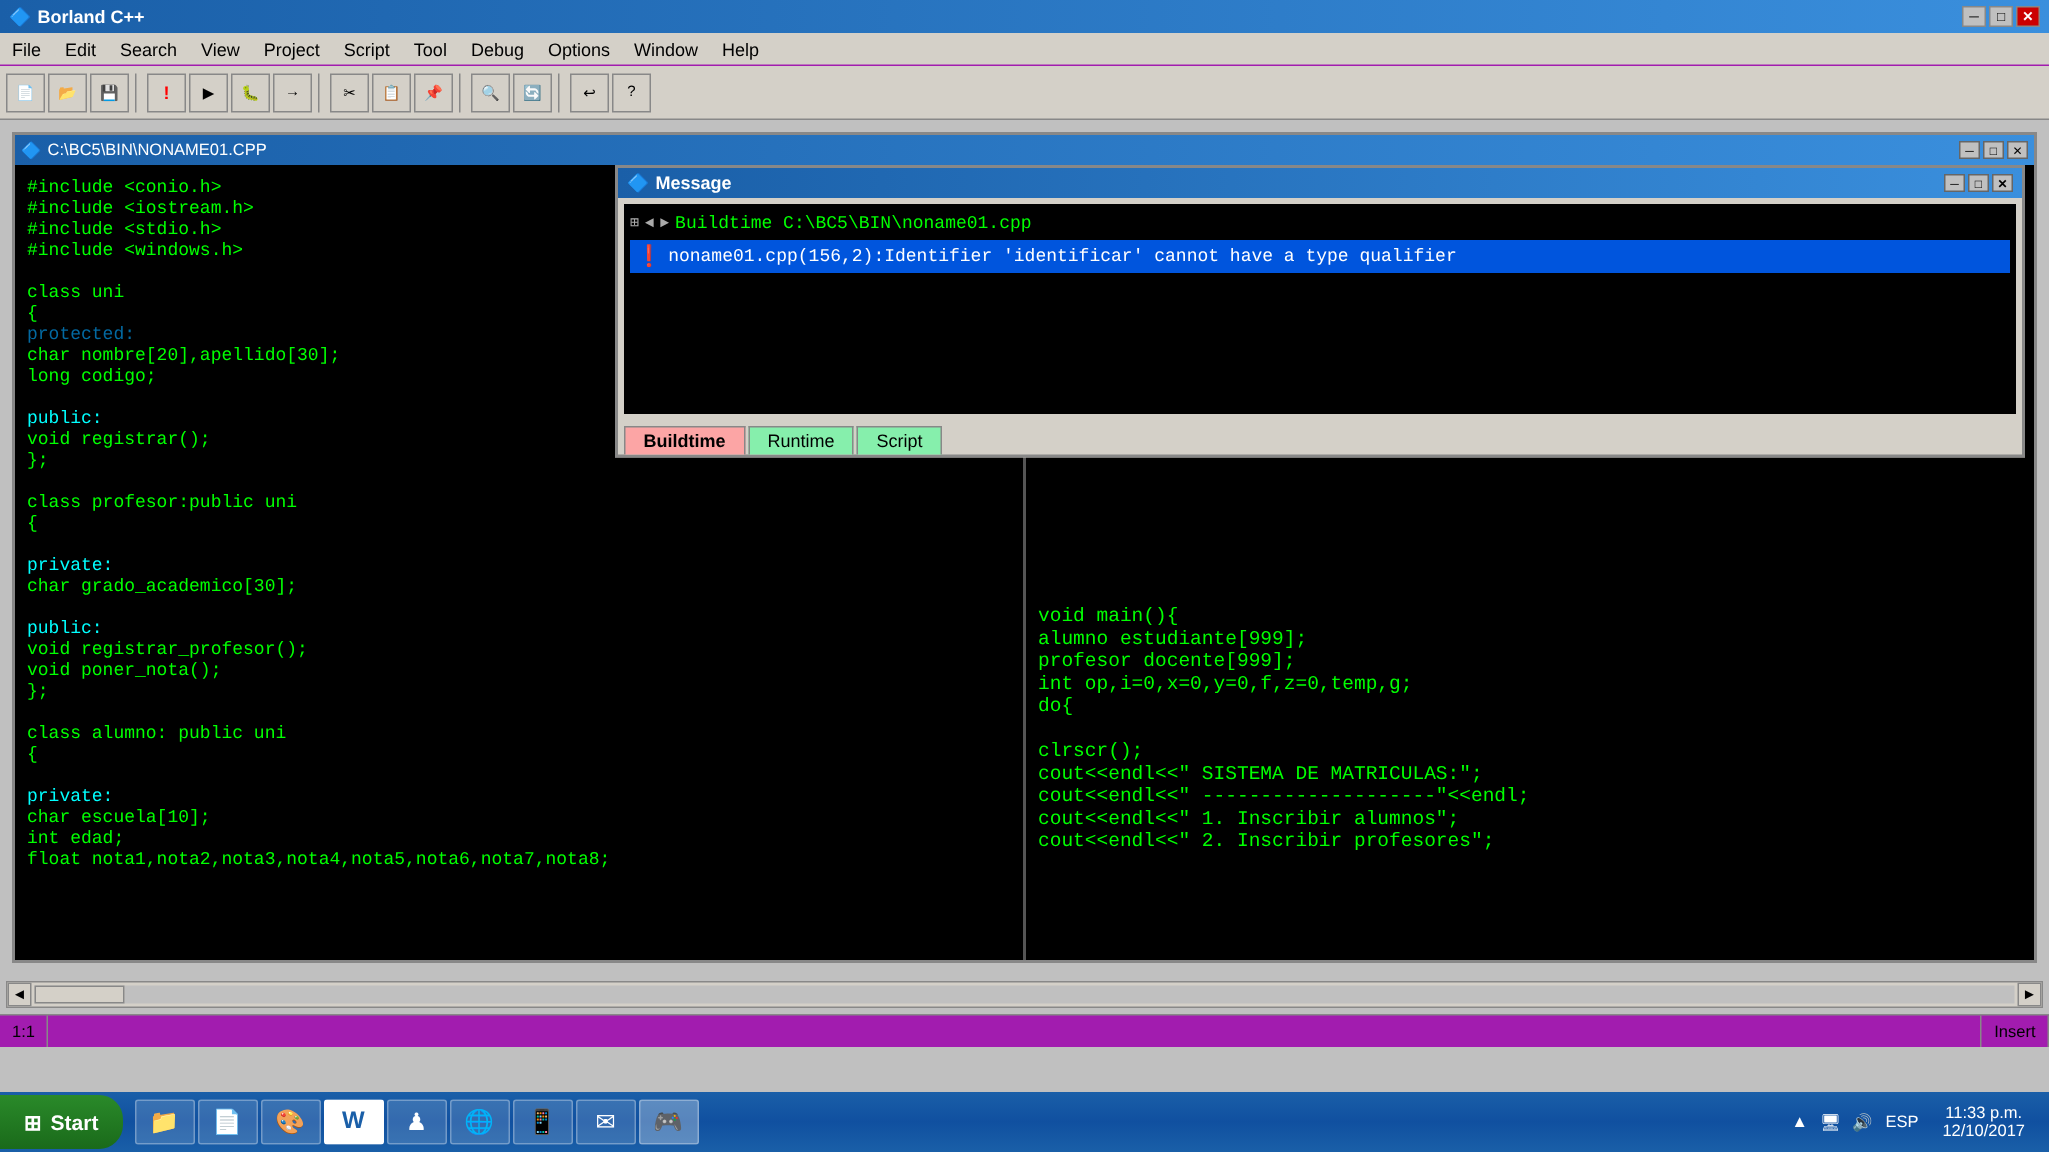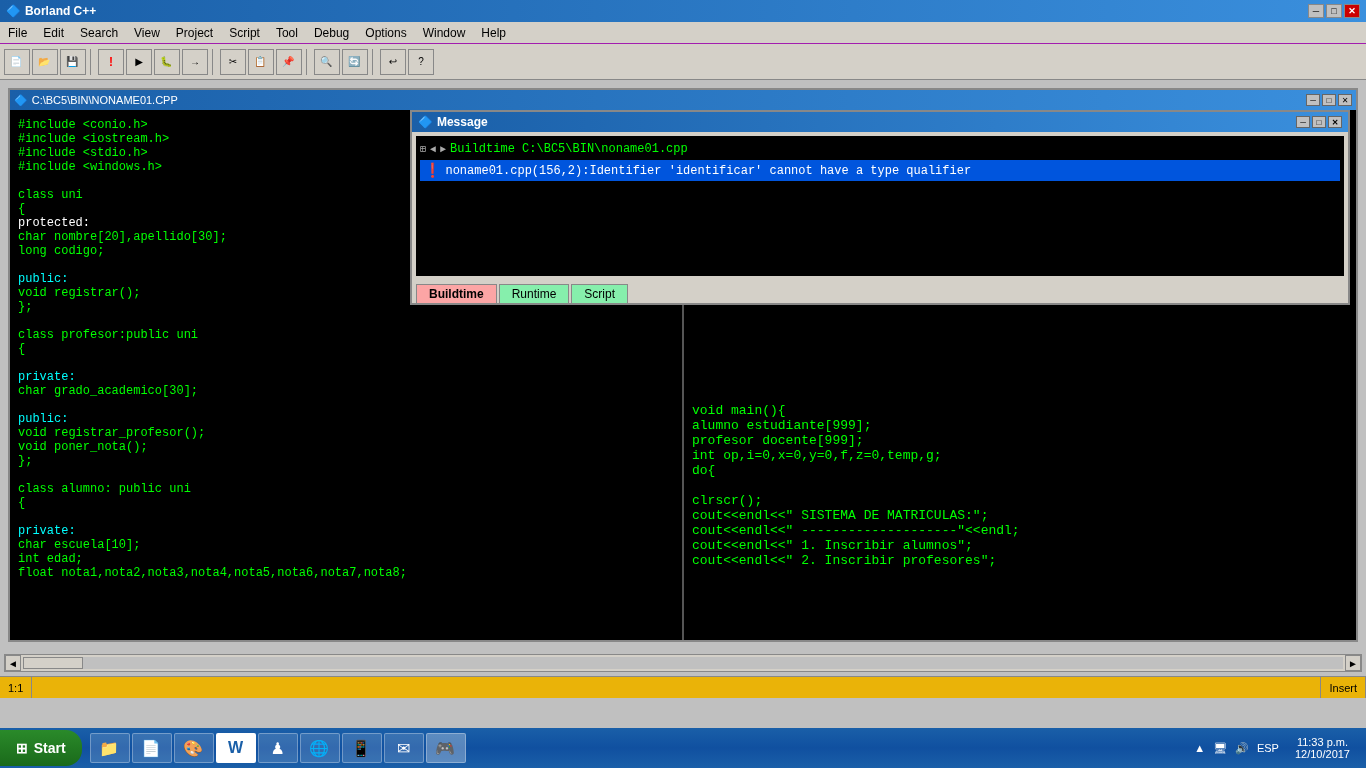--- a/index.html
+++ b/index.html
@@ -191,21 +191,21 @@
       cursor: pointer;
       font-family: 'Segoe UI', sans-serif;
     }
     .msg-tab.active {
       background: #fca5a5;
       font-weight: bold;
     }
 
     
     #status-bar {
-      background: #eab308;
+      background: #a21caf;
       height: 22px;
       border-top: 1px solid #888;
       display: flex;
       align-items: center;
       font-size: 11px;
       font-family: 'Segoe UI', sans-serif;
     }
     .status-section {
       padding: 0 8px;
       border-right: 1px solid #888;
@@ -357,21 +357,21 @@
 
       <div id="code-left">
         <div style="color:#00ff00;">
           <div>#include &lt;conio.h&gt;</div>
           <div>#include &lt;iostream.h&gt;</div>
           <div>#include &lt;stdio.h&gt;</div>
           <div>#include &lt;windows.h&gt;</div>
           <div>&nbsp;</div>
           <div>class uni</div>
           <div>{</div>
-          <div>   <span style="color:#ffffff;">protected:</span></div>
+          <div>   <span style="color:#0369a1;">protected:</span></div>
           <div>   char  nombre[20],apellido[30];</div>
           <div>   long  codigo;</div>
           <div>&nbsp;</div>
           <div>   <span style="color:#00ffff;">public:</span></div>
           <div>   void registrar();</div>
           <div>};</div>
           <div>&nbsp;</div>
           <div>class profesor:public uni</div>
           <div>{</div>
           <div>&nbsp;</div>

